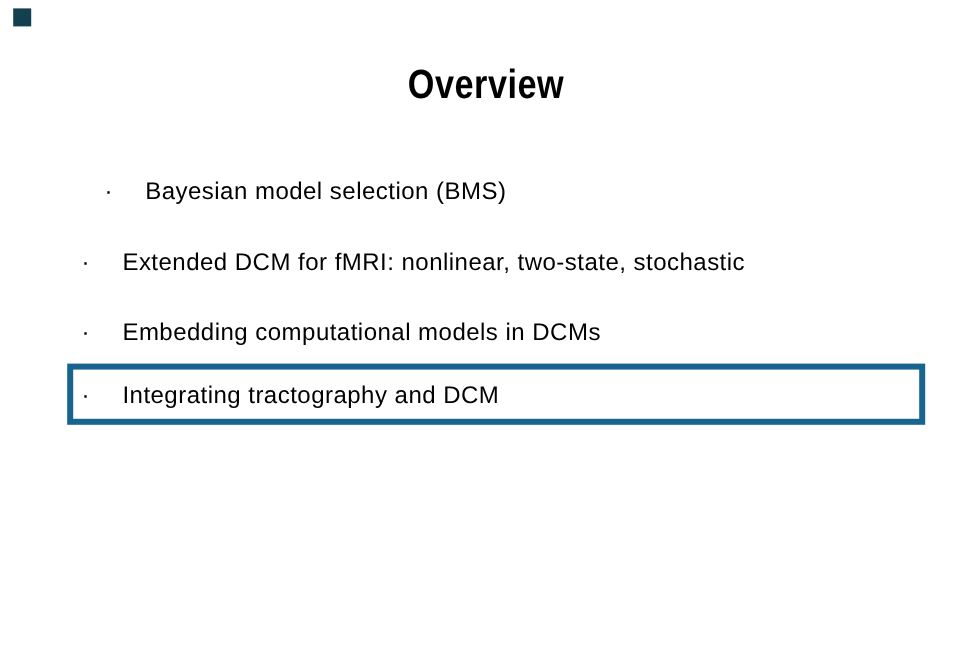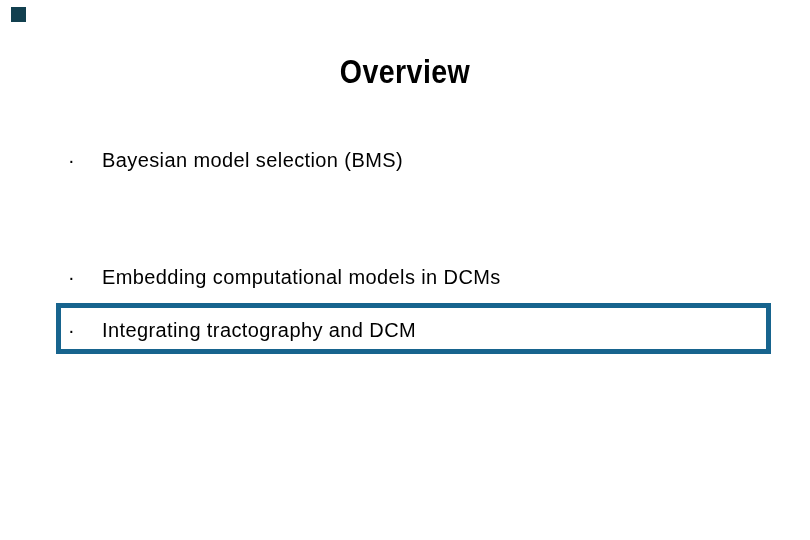--- a/index.html
+++ b/index.html
@@ -63,21 +63,21 @@
     line-height: 24px;
     letter-spacing: 0.4px;
     white-space: nowrap;
     color: var(--text);
   }
   .bullet-row .dot {
     display: inline-block;
     width: 34px;
     font-size: 20px;
   }
-  .r1 { top: 148px; }
+  .r1 { top: 148px; margin-left: 19px; }
   .r2 { top: 207px; }
   .r3 { top: 265px; }
   .r4 { top: 318px; }
   .r5 { top: 380px; }
 </style>
 </head>
 <body>
 
 <div class="slide">
 
@@ -86,20 +86,23 @@
   <div class="corner-square bottom"></div>
 
   <h1 class="title">Overview</h1>
 
   <div class="highlight-box"></div>
 
   <div class="bullet-row r1">
     <span class="dot">·</span><span class="bullet-text">Bayesian model selection (BMS)</span>
   </div>
 
+  <div class="bullet-row r2">
+    <span class="dot">·</span><span class="bullet-text">Extended DCM for fMRI: nonlinear, two-state, stochastic</span>
+  </div>
 
   <div class="bullet-row r4">
     <span class="dot">·</span><span class="bullet-text">Integrating tractography and DCM</span>
   </div>
 
   <div class="bullet-row r3">
     <span class="dot">·</span><span class="bullet-text">Embedding computational models in DCMs</span>
   </div>
 
 

